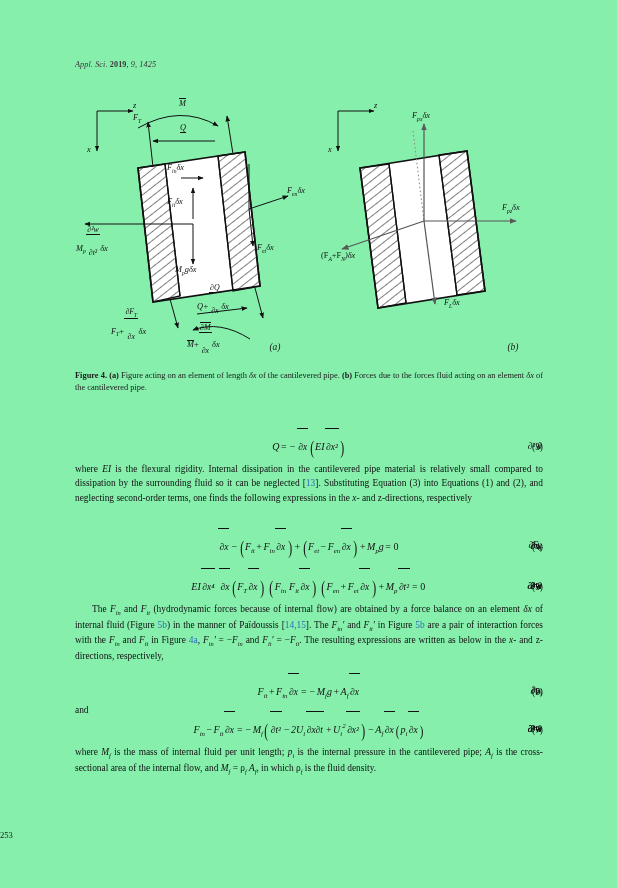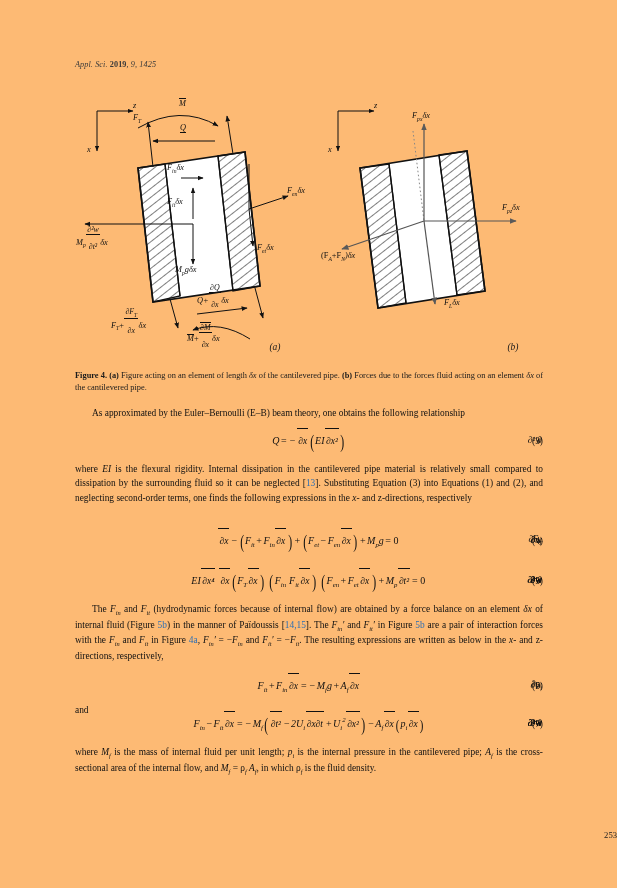--- a/index.html
+++ b/index.html
@@ -11,21 +11,21 @@
     width: 617px;
     height: 888px;
     position: relative;
     font-family: "Liberation Serif", "DejaVu Serif", serif;
     color: #1a1a1a;
     overflow: hidden;
   }
   .page {
     position: absolute;
     inset: 0;
-    background: #fdba74;
+    background: #86efac;
   }
 
   
   .runhead {
     position: absolute;
     left: 75px;
     top: 60px;
     font-size: 8.2px;
     font-style: italic;
     color: #3a3a3a;
@@ -72,21 +72,21 @@
 
   .frac {
     display: inline-block;
     vertical-align: middle;
     text-align: center;
     font-size: .95em;
     line-height: 1.05;
     margin: 0 .5px;
   }
   .frac > .num { display: block; padding: 0 1px; }
-  .frac > .den { display: block; border-top: .7px solid #111; padding: 8px 1px; }
+  .frac > .den { display: block; border-top: .7px solid #111; padding: 14px 1px; }
 
   .ovl { border-top: .8px solid #111; padding-top: .5px; display: inline-block; }
 
   
   .caption {
     position: absolute;
     left: 75px;
     top: 370px;
     width: 468px;
     font-size: 8.4px;
@@ -166,24 +166,23 @@
     line-height: .62;
     vertical-align: middle;
     transform: scaleX(.7);
   }
 
   
   .folio {
     position: absolute;
     left: 0; right: 0;
     top: 830px;
-    text-align: right;
+    text-align: left;
     font-size: 8.6px;
     color: #222;
-    padding-left: 16px;
   }
 </style>
 </head>
 <body>
 
 <div class="page">
 
   <div class="runhead">
     <span>Appl. Sci.</span>
     <b>2019</b><span>, 9, 1425</span>
@@ -348,23 +347,20 @@
 
     <div class="panel-label label-a">(a)</div>
     <div class="panel-label label-b">(b)</div>
   </div>
 
   <div class="caption">
     <b>Figure 4.</b>
     <b>(a)</b><span> Figure acting on an element of length </span><i>δx</i><span> of the cantilevered pipe. </span><b>(b)</b><span> Forces due to the forces fluid acting on an element </span><i>δx</i><span> of the cantilevered pipe.</span>
   </div>
 
-  <div class="para p1 indent">
-    <span>As approximated by the Euler–Bernoulli (E–B) beam theory, one obtains the following relationship</span>
-  </div>
 
   <div class="eq eq3">
     <span class="body">
       <span>Q</span><span class="op">=</span><span class="op">−</span><span class="frac"><span class="num">∂</span><span class="den">∂x</span></span><span class="paren">(</span><span>EI</span><span class="frac"><span class="num">∂²w</span><span class="den">∂x²</span></span><span class="paren">)</span>
     </span>
     <span class="num">(3)</span>
   </div>
 
   <div class="para p2">
     <span>where </span><i>EI</i><span> is the flexural rigidity. Internal dissipation in the cantilevered pipe material is relatively small compared to dissipation by the surrounding fluid so it can be neglected [</span><span class="ref">13</span><span>]. Substituting Equation (3) into Equations (1) and (2), and neglecting second-order terms, one finds the following expressions in the </span><i>x</i><span>- and z-directions, respectively</span>

